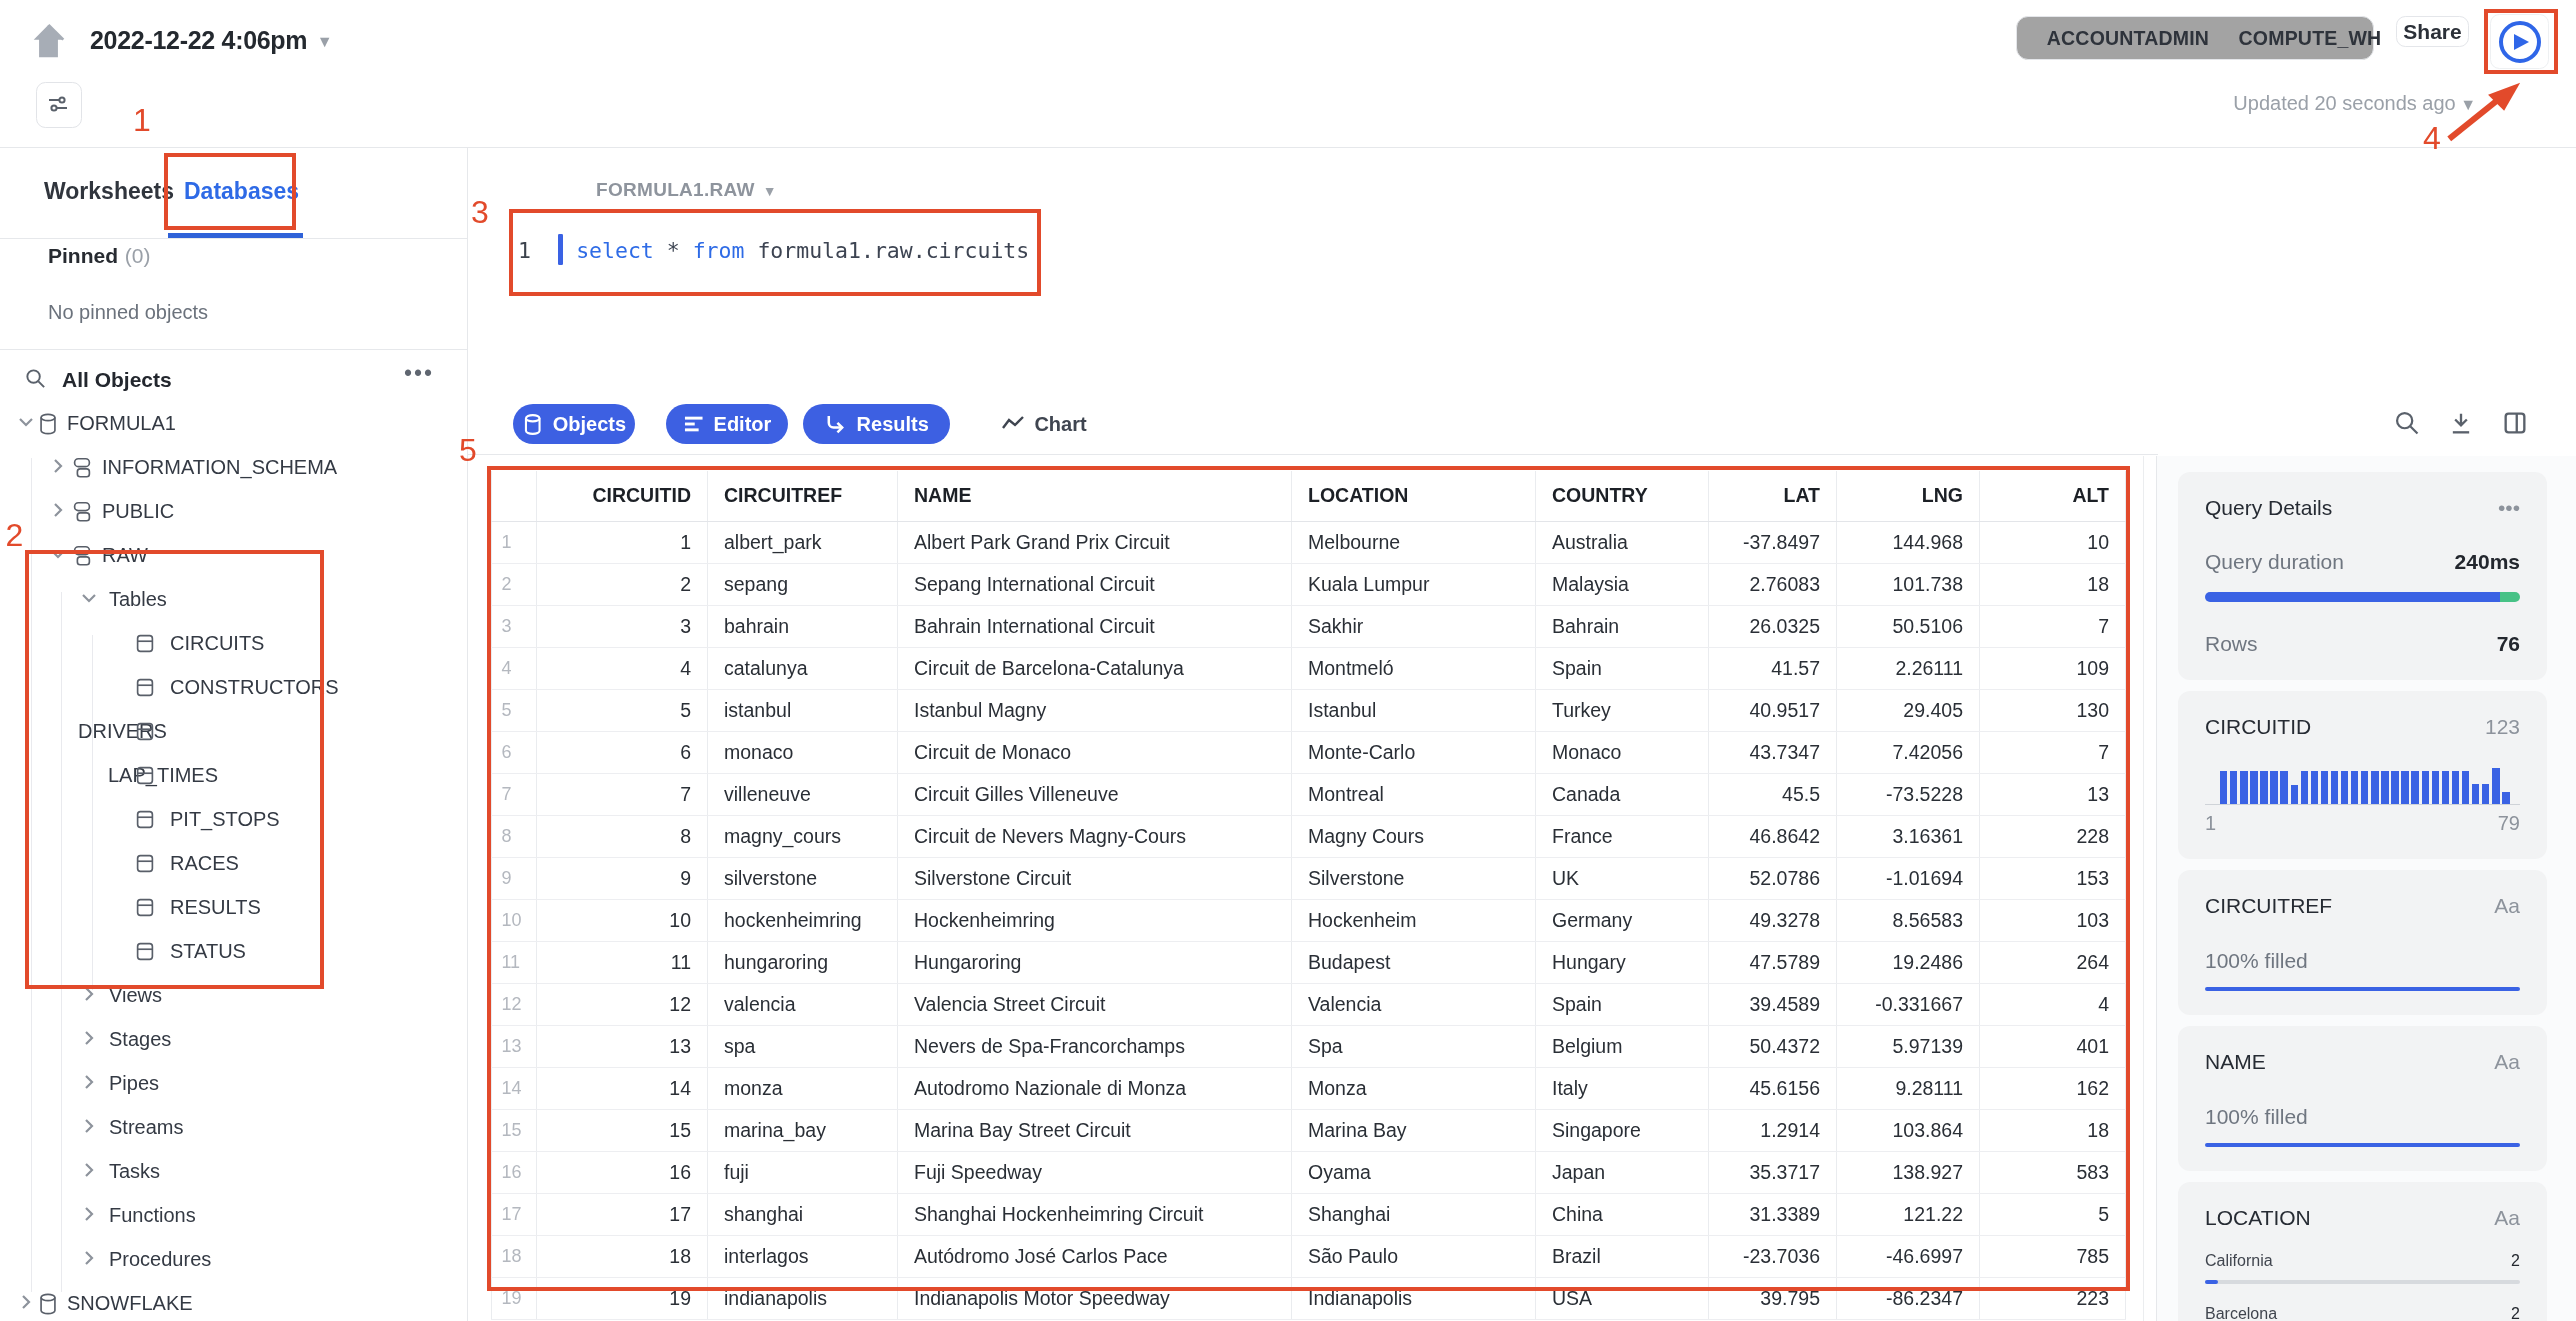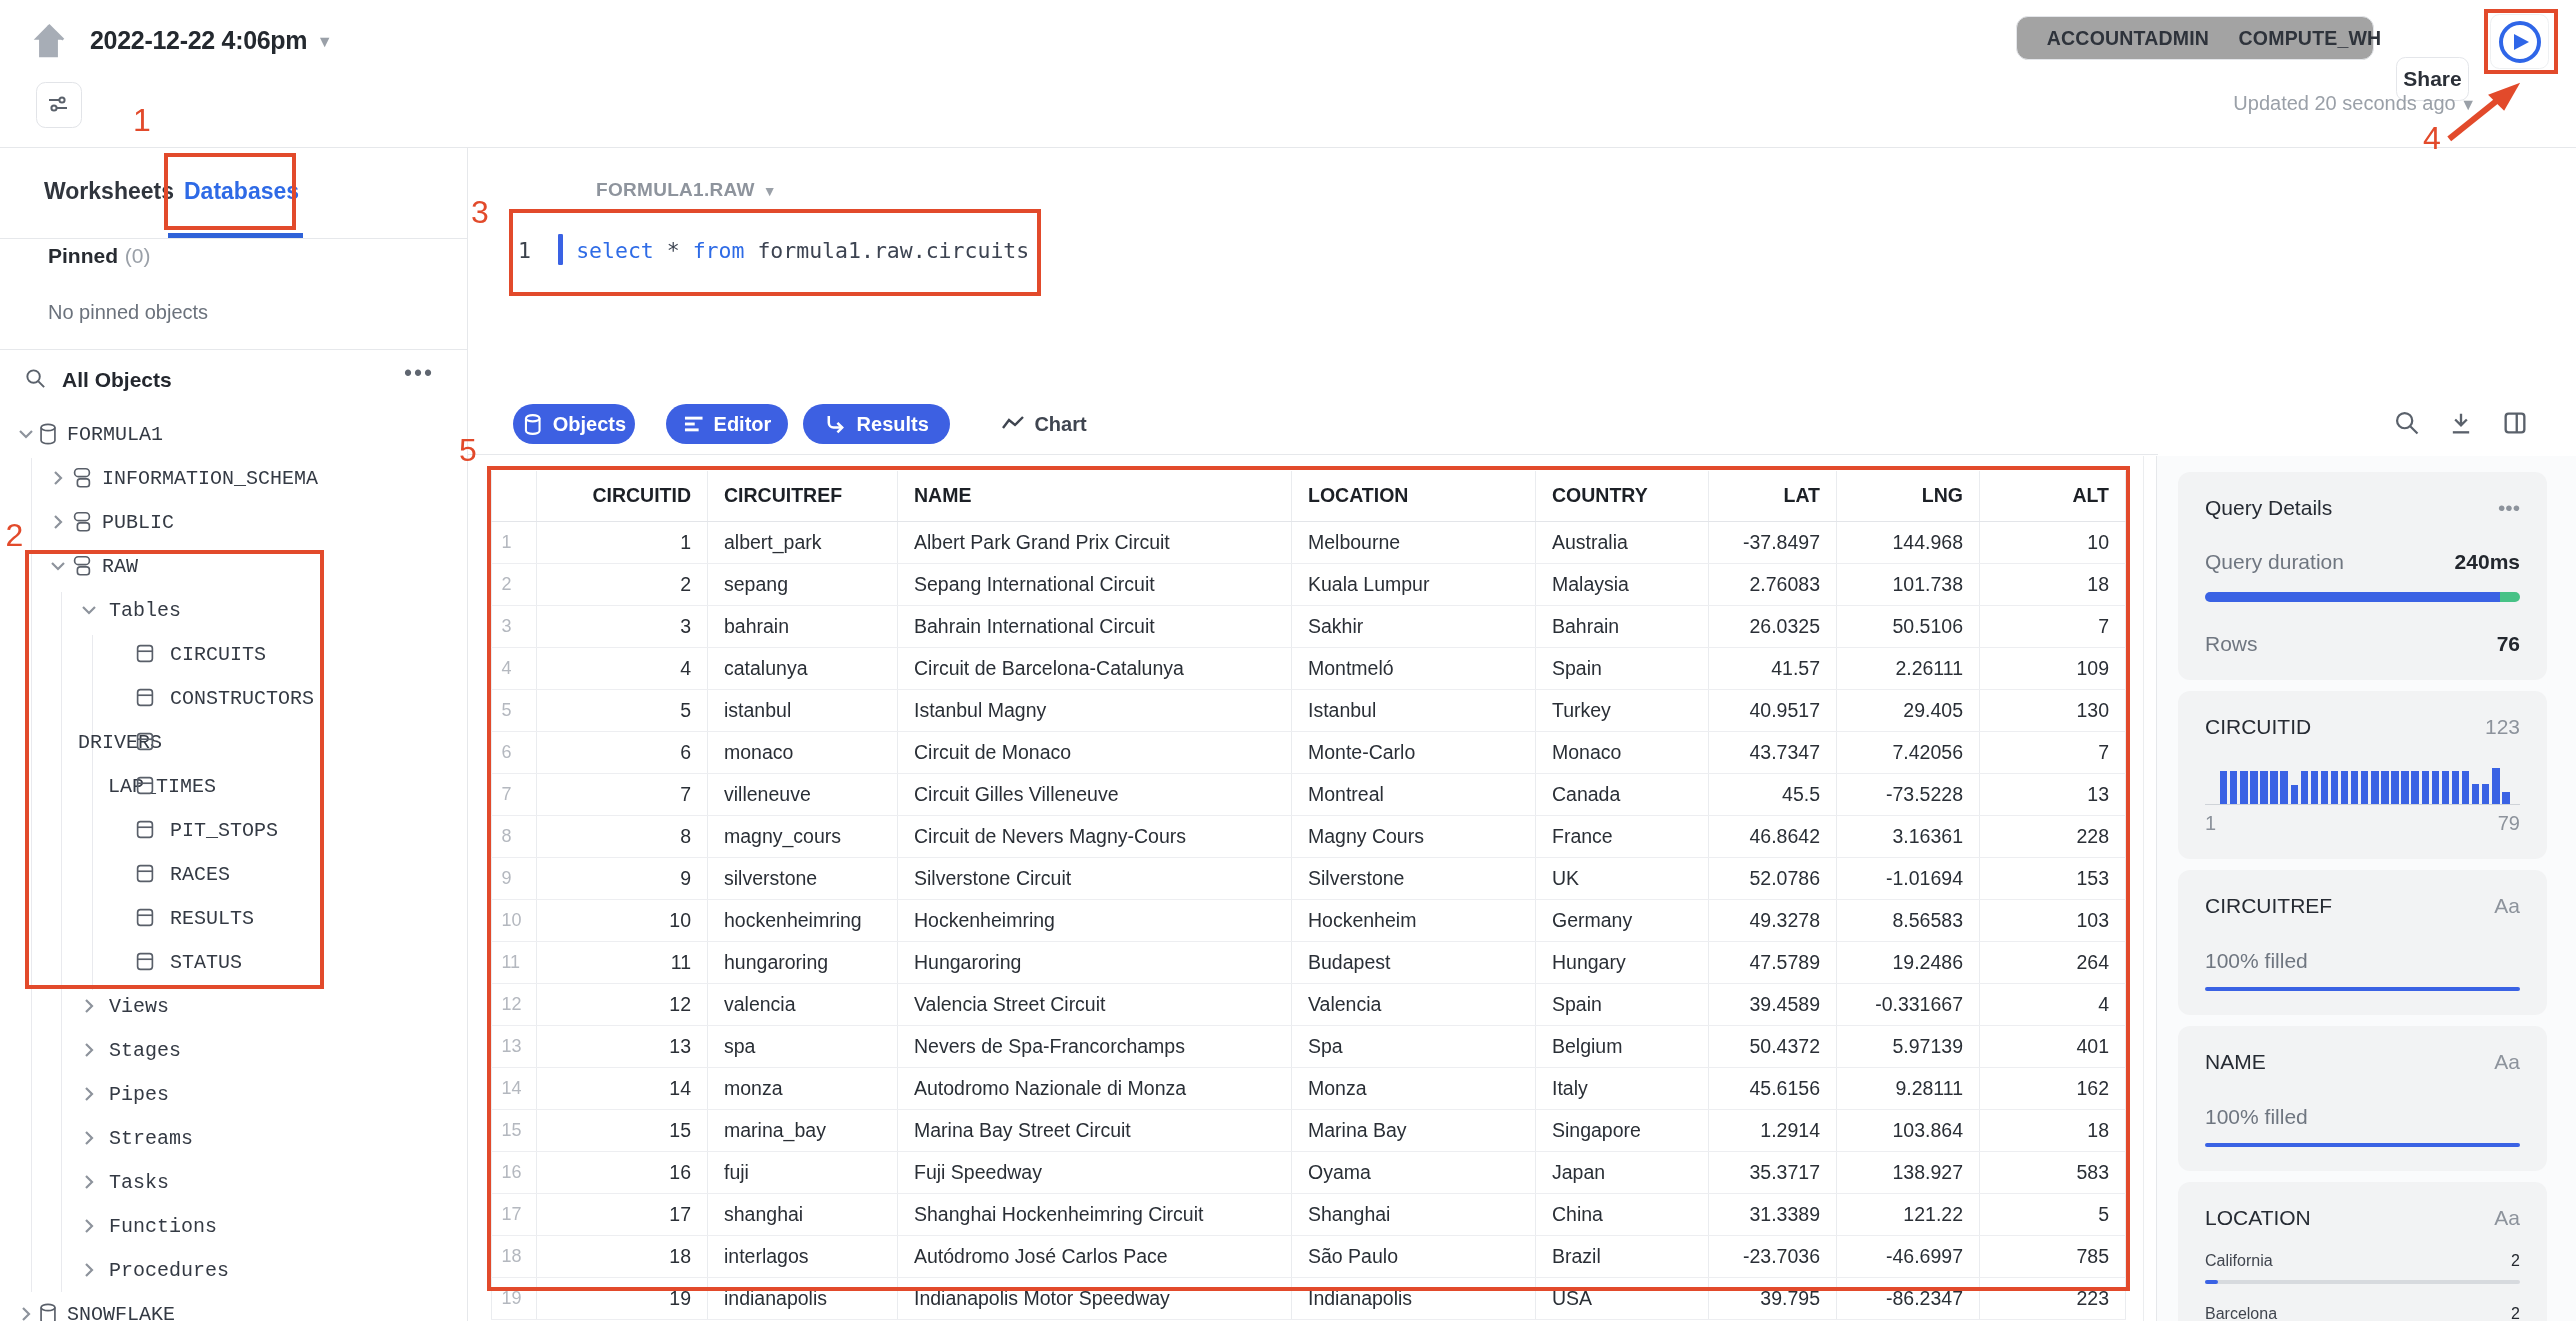--- a/index.html
+++ b/index.html
@@ -13,22 +13,22 @@
   #ws-title { position:absolute; left:90px; top:25.6px; font-size:25px; font-weight:700; color:#24292f; letter-spacing:-0.3px; }
   .caret { color:#9aa0a8; font-size:16px; }
   #ws-title .caret { margin-left:9.4px; vertical-align:2px; }
   #filter-btn { position:absolute; left:36px; top:82px; width:46px; height:46px; border:1.3px solid #e2e4e8; border-radius:9.4px; background:#fff; }
   #filter-btn svg { margin:9.4px; }
   #role-pill { position:absolute; left:2016px; top:16px; width:358px; height:44px; border:1.3px solid #e4e6ea; border-radius:12px;
                background:#a3a3a3; display:flex; align-items:center; padding:0 19px; }
   #role-pill .role-txt { font-size:19.5px; font-weight:700; color:#2e333b; margin-left:10.8px; letter-spacing:0.2px; }
   .green-dot { width:8.7px; height:8.7px; border-radius:50%; background:#3ec389; margin-left:20px; }
   #wh-txt { font-size:19.5px; font-weight:700; color:#2e333b; margin-left:9.4px; letter-spacing:0.2px; }
-  #share-btn { position:absolute; left:2396px; top:16px; width:73px; height:44px; border:1.3px solid #e4e6ea; border-radius:9.4px;
-               background:#fff; font-size:21px; font-weight:700; color:#2b3038; display:flex; align-items:center; justify-content:center;margin-top:41px; }
+  #share-btn { position:absolute; left:2396px; top:16px; width:73px; height:31px; border:1.3px solid #e4e6ea; border-radius:9.4px;
+               background:#fff; font-size:21px; font-weight:700; color:#2b3038; display:flex; align-items:center; justify-content:center; }
   #play-btn { position:absolute; left:2490px; top:14px; width:59px; height:55px; background:#fff; border:0.7px solid #eef0f2; border-radius:9.4px;
               display:flex; align-items:center; justify-content:center; }
   #play-ring { width:42px; height:42px; border:4.7px solid #2f66e8; border-radius:50%; display:flex; align-items:center; justify-content:center; }
   #play-tri { width:0; height:0; border-left:15px solid #2f66e8; border-top:8.7px solid transparent; border-bottom:8.7px solid transparent; margin-left:4px; }
   #updated { position:absolute; left:2207px; top:92px; width:269px; text-align:right; font-size:20px; color:#9aa0a8; }
 
   
   #sidebar { position:absolute; left:0; top:148px; width:468px; height:1174px; background:#fff; border-right:1.3px solid #e6e8eb; overflow:hidden; }
   #side-tabs { position:absolute; left:0; top:0; width:100%; height:91px; border-bottom:1.3px solid #e6e8eb; }
   #tab-worksheets { position:absolute; left:44px; top:30px; font-size:23px; font-weight:700; color:#30353d; cursor:pointer; }
@@ -37,21 +37,21 @@
   #pinned-row { position:absolute; left:48px; top:96px; font-size:21px; }
   #pinned-row .plabel { font-weight:700; color:#272b31; }
   #pinned-row .pcount { color:#9aa0a8; margin-left:6.7px; }
   #no-pinned { position:absolute; left:48px; top:153px; font-size:20px; color:#6b727c; }
   #pinned-divider { position:absolute; left:0; top:201px; width:468px; height:1.3px; background:#e6e8eb; }
   #search-row { position:absolute; left:0; top:212px; width:468px; height:43px; }
   #search-row svg.mag { position:absolute; left:24px; top:6.7px; }
   #search-label { position:absolute; left:62px; top:8px; font-size:21px; font-weight:700; color:#23272e; }
   #search-dots { position:absolute; left:404px; top:0px; font-size:23px; color:#5f6670; letter-spacing:2px; }
   #tree { position:absolute; left:0; top:264px; width:468px; }
-  .tree-row { position:relative; height:44px; display:flex; align-items:center; cursor:pointer;font-family:Liberation Mono, monospace; }
+  .tree-row { position:relative; height:44px; display:flex; align-items:flex-start; cursor:pointer; }
   .tree-label { font-size:20px; color:#343a44; white-space:nowrap; }
   .tree-chevron { position:absolute; width:20px; height:20px; }
   .tree-icon { position:absolute; width:24px; height:24px; }
   .guide { position:absolute; width:1.3px; background:#e9eaee; }
 
   
   #editor-context { position:absolute; left:596px; top:179px; font-size:19px; font-weight:700; color:#8e949d; letter-spacing:0.3px; }
   #editor-context .caret { font-size:14px; margin-left:8px; }
   #code-line { position:absolute; left:518px; top:234px; font-family:"DejaVu Sans Mono",monospace; font-size:21.5px; }
   #line-no { color:#3c424c; margin-right:27px; }

